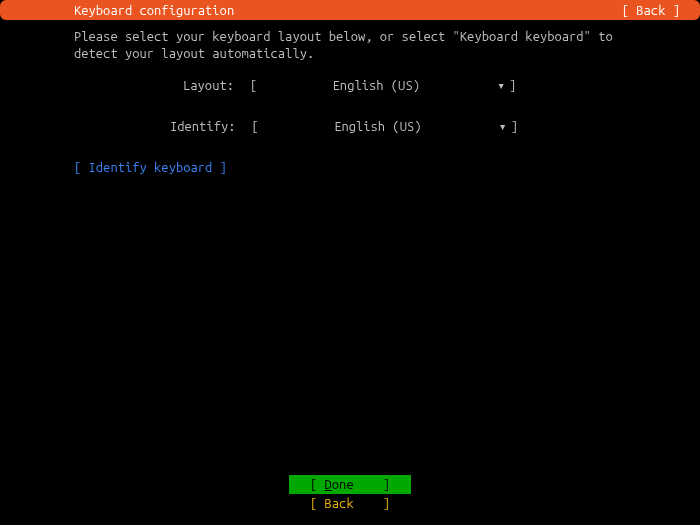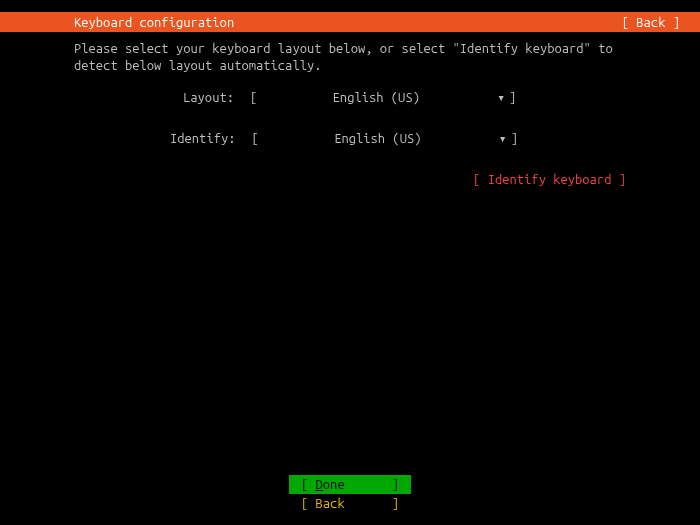--- a/index.html
+++ b/index.html
@@ -18,21 +18,22 @@
       position: relative;
     }
     .header-bar {
       background: #e95420;
       color: #ffffff;
       height: 20px;
       line-height: 20px;
       display: flex;
       justify-content: space-between;
       padding: 0 8px 0 74px;
-      margin-top: 12px;
+      margin-top: 0;
+      border-radius: 6px;
     }
     .header-title {
       white-space: nowrap;
     }
     .header-help {
       white-space: nowrap;
       padding-right: 12px;
     }
     .content {
       padding: 8px 74px 0 74px;
@@ -66,36 +67,36 @@
     }
     .dropdown-value {
       display: inline-block;
       width: 230px;
       text-align: center;
     }
     .dropdown-arrow {
       margin-left: 6px;
     }
     .identify-row {
-      text-align: right;
+      text-align: left;
       margin-top: 18px;
-      color: #ef4444;
+      color: #3b82f6;
     }
     .bottom-buttons {
       position: absolute;
       bottom: 12px;
       left: 0;
       width: 100%;
       text-align: center;
     }
     .btn {
       display: inline-block;
       width: 122px;
       text-align: left;
-      padding: 1px 12px;
+      padding: 1px 21px;
       line-height: 1.3;
     }
     .btn-done {
       background: #00a800;
       color: #000000;
     }
     .btn-done .underline {
       text-decoration: underline;
     }
     .btn-back {
@@ -104,21 +105,21 @@
   </style>
 </head>
 <body>
 
 <div class="header-bar">
   <span class="header-title">Keyboard configuration</span>
   <span class="header-help">[ Back ]</span>
 </div>
 
 <div class="content">
-  <div class="instruction">Please select your keyboard layout below, or select "Identify keyboard" to detect below layout automatically.</div>
+  <div class="instruction">Please select your keyboard layout below, or select "Keyboard keyboard" to detect your layout automatically.</div>
 
   <div class="form-row">
     <span class="form-label">Layout:</span>
     <span class="dropdown">
       <span class="dropdown-bracket-l">[</span>
       <span class="dropdown-value">English (US)</span>
       <span class="dropdown-arrow">▾</span>
       <span class="dropdown-bracket-r">]</span>
     </span>
   </div>

